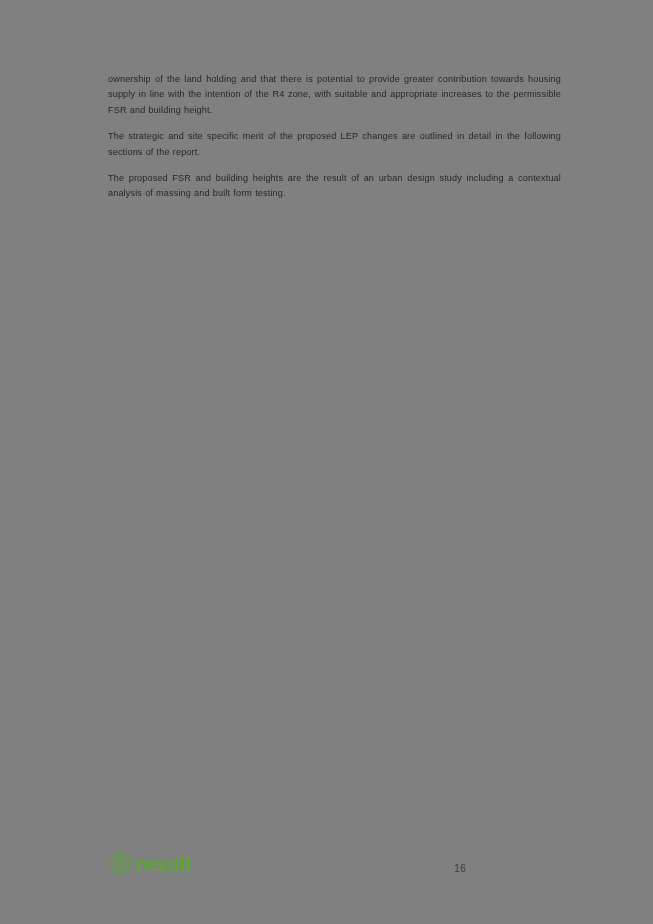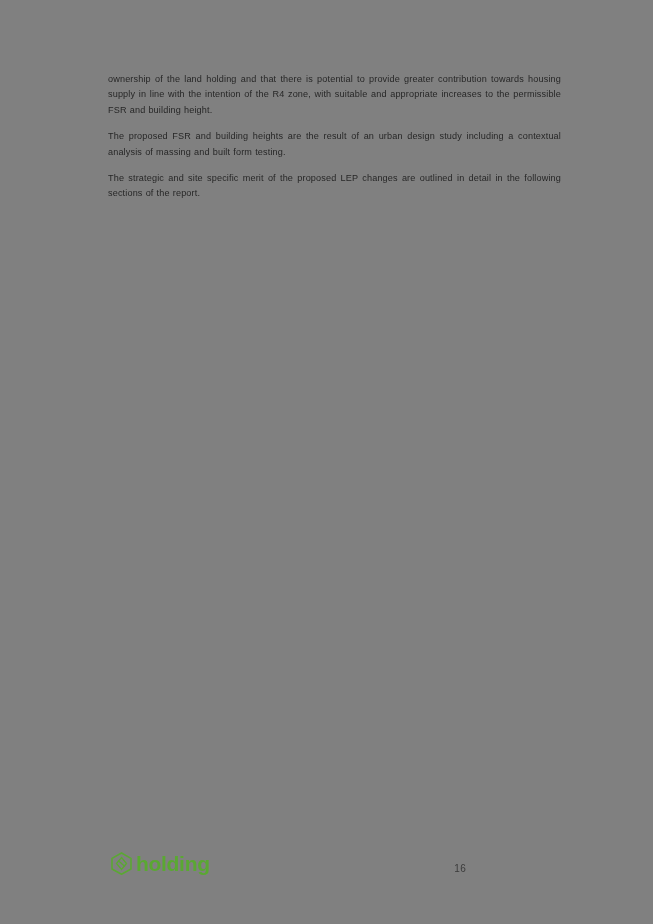--- a/index.html
+++ b/index.html
@@ -77,31 +77,31 @@
     letter-spacing: 0.3px;
   }
 </style>
 </head>
 <body>
 
 <div class="page">
 
   <div class="content">
     <p class="para">ownership of the land holding and that there is potential to provide greater contribution towards housing supply in line with the intention of the R4 zone, with suitable and appropriate increases to the permissible FSR and building height.</p>
+    <p class="para">The strategic and site specific merit of the proposed LEP changes are outlined in detail in the following sections of the report.</p>
     <p class="para">The proposed FSR and building heights are the result of an urban design study including a contextual analysis of massing and built form testing.</p>
-    <p class="para">The strategic and site specific merit of the proposed LEP changes are outlined in detail in the following sections of the report.</p>
   </div>
 
   <div class="footer">
     <div class="logo">
       <span class="logo-mark">
         <svg width="23" height="23" viewBox="0 0 23 23" xmlns="http://www.w3.org/2000/svg">
           <polygon points="11.5,1 21,6.4 21,17 11.5,22.3 2,17 2,6.4" fill="none" stroke="#5aa832" stroke-width="1.6"></polygon>
           <path d="M11.5 5.5 L16.5 11.5 L11.5 17.5 L6.5 11.5 Z" fill="none" stroke="#5aa832" stroke-width="1.4"></path>
           <path d="M8.2 8.6 L14.8 14.4" stroke="#5aa832" stroke-width="1.3" fill="none"></path>
         </svg>
       </span>
-      <span class="logo-text">holding</span>
+      <span class="logo-text">result</span>
     </div>
     <div class="page-number">16</div>
   </div>
 
 </div>
 
 </body></html>

